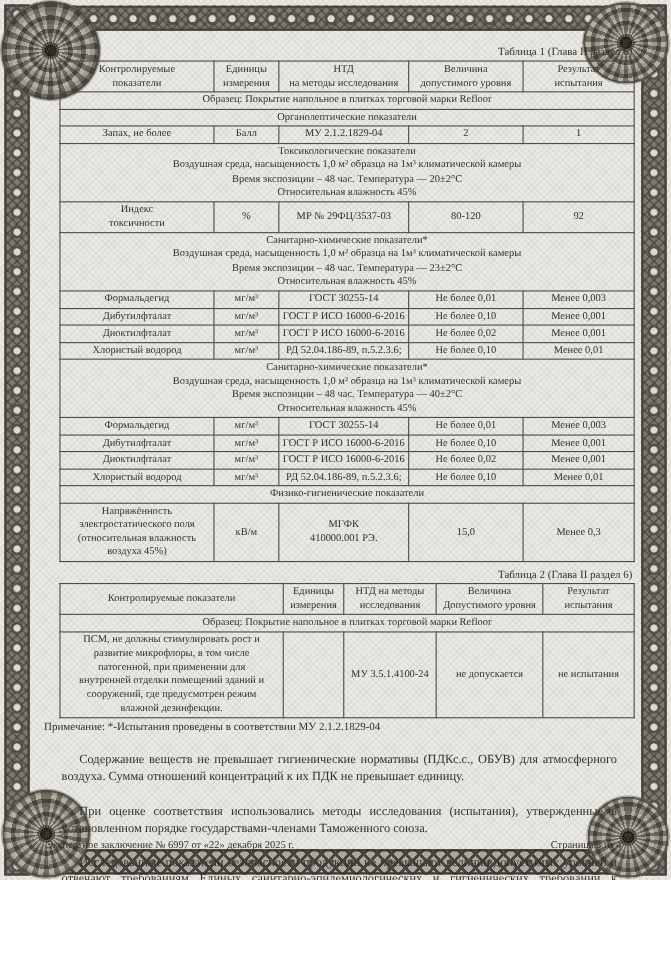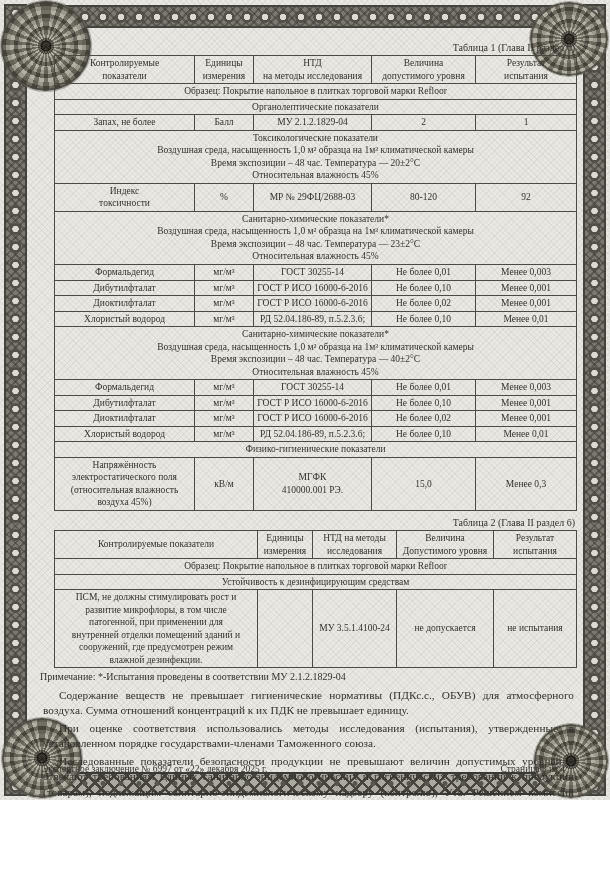--- a/index.html
+++ b/index.html
@@ -55,21 +55,21 @@
   table.t th, table.t td{
     border:1px solid #4c4a43; font-weight:normal; font-size:9.5px; line-height:1.32;
     text-align:center; vertical-align:middle; padding:1px 3px; white-space:pre-line;
     overflow:hidden;
   }
   td.span{white-space:pre-line;}
   .t1 col.c1{width:140px}.t1 col.c2{width:59px}.t1 col.c3{width:118px}.t1 col.c4{width:104px}.t1 col.c5{width:101px}
   .t2 col.c1{width:203px}.t2 col.c2{width:55px}.t2 col.c3{width:84px}.t2 col.c4{width:97px}.t2 col.c5{width:83px}
   .note{font-size:10px; margin:3px 0 4px 0; line-height:1.25;}
   .note b{font-weight:normal;}
-  .para{font-size:11.3px; line-height:1.34; text-align:justify; text-indent:16px; margin:3px;}
+  .para{font-size:11.3px; line-height:1.34; text-align:justify; text-indent:16px; margin:16px;}
   .para .lead{font-weight:bold;}
   .footer{position:absolute; left:2px; right:12px; bottom:0; display:flex; justify-content:space-between; font-size:9.5px;}
   .mt{margin-top:6px;}
 </style>
 </head>
 <body>
 
 <div class="page">
 
   <div class="band band-top"></div>
@@ -124,21 +124,21 @@
           <tr>
             <td colspan="5" class="span">Токсикологические показатели
 Воздушная среда, насыщенность 1,0 м² образца на 1м³  климатической камеры
 Время экспозиции – 48 час. Температура — 20±2°С
 Относительная влажность 45%</td>
           </tr>
           <tr>
             <td>Индекс
 токсичности</td>
             <td>%</td>
-            <td>МР № 29ФЦ/2688-03</td>
+            <td>МР № 29ФЦ/3537-03</td>
             <td>80-120</td>
             <td>92</td>
           </tr>
           <tr>
             <td colspan="5" class="span">Санитарно-химические показатели*
 Воздушная среда, насыщенность 1,0 м² образца на 1м³  климатической камеры
 Время экспозиции – 48 час. Температура — 23±2°С
 Относительная влажность 45%</td>
           </tr>
           <tr>
@@ -239,23 +239,20 @@
 исследования</th>
             <th>Величина
 Допустимого уровня</th>
             <th>Результат
 испытания</th>
           </tr>
         </thead>
       <tbody>
           <tr>
             <td colspan="5" class="span">Образец: Покрытие напольное в плитках торговой марки Refloor</td>
-          </tr>
-          <tr>
-            <td colspan="5" class="span">Устойчивость к дезинфицирующим средствам</td>
           </tr>
           <tr>
             <td>ПСМ, не должны стимулировать рост и
 развитие микрофлоры, в том числе
 патогенной, при применении для
 внутренней отделки помещений зданий и
 сооружений, где предусмотрен режим
 влажной дезинфекции.</td>
             <td></td>
             <td>МУ 3.5.1.4100-24</td>

